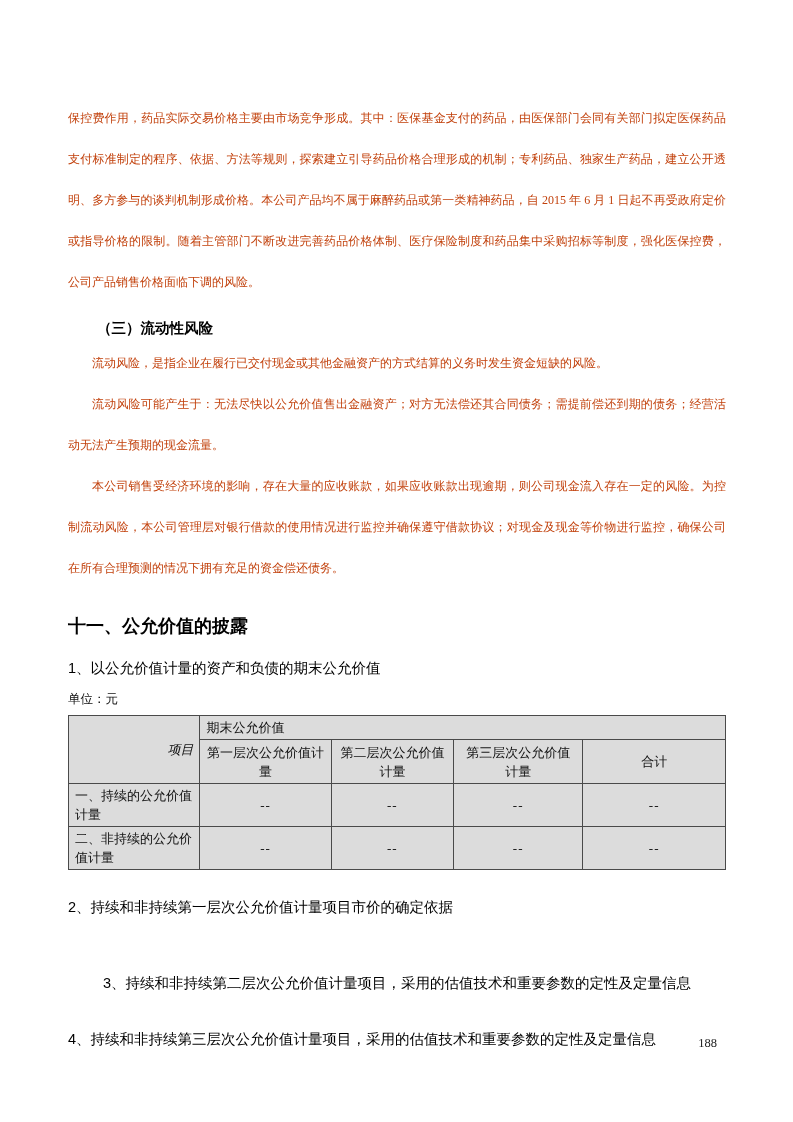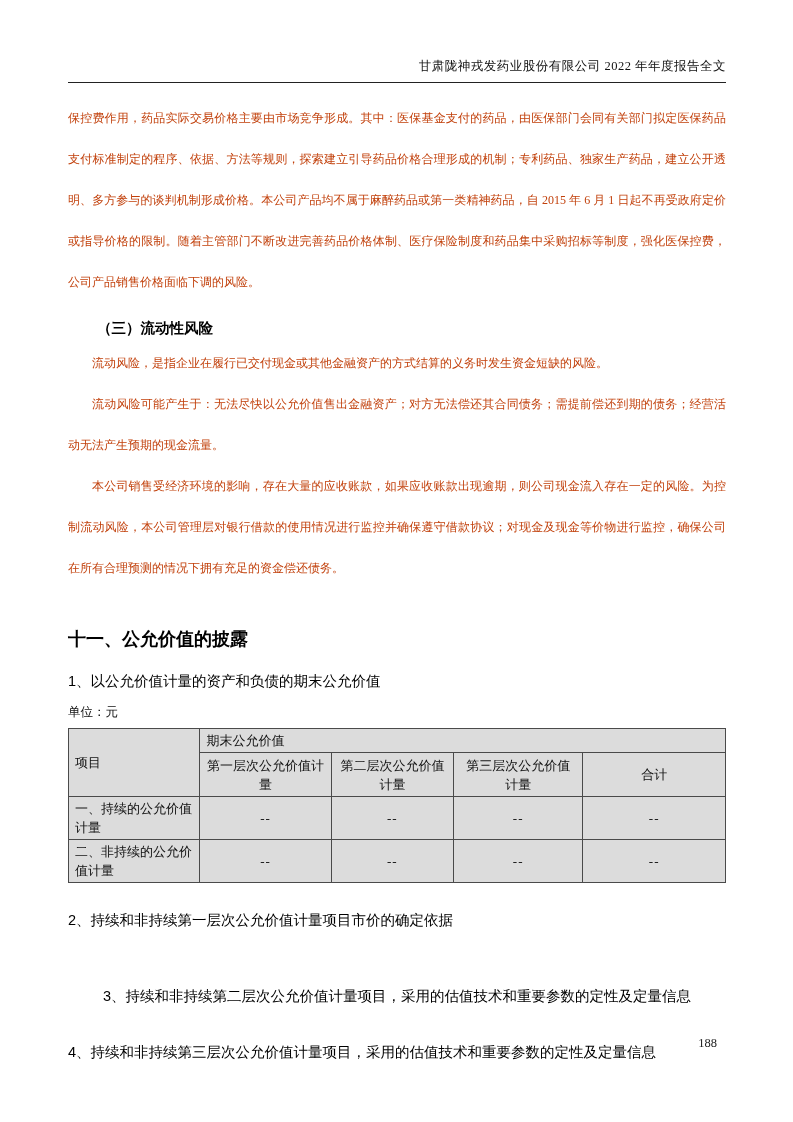--- a/index.html
+++ b/index.html
@@ -47,21 +47,21 @@
     line-height: 30px;
     margin-top: 10px;
     text-indent: 2em;
     color: #000;
   }
   .section-title {
     font-family: "Liberation Sans", "DejaVu Sans", sans-serif;
     font-weight: bold;
     font-size: 18px;
     line-height: 26px;
-    margin-top: 37px;
+    margin-top: 24px;
     color: #000;
   }
   .numbered-item {
     font-family: "Liberation Sans", "DejaVu Sans", sans-serif;
     font-weight: normal;
     font-size: 14.5px;
     line-height: 22px;
     color: #000;
   }
   .item-1 { margin-top: 18px; }
@@ -86,37 +86,36 @@
     background: #dcdcdc;
     font-weight: normal;
     vertical-align: middle;
     padding: 2px 6px;
     line-height: 19px;
     color: #111;
   }
   table.fv-table { border: 1.5px solid #3a3a3a; }
   th.group-header { height: 22px; text-align: left; }
   th.col-header { height: 44px; text-align: center; }
-  th.item-header { text-align: left; }
+  th.item-header { text-align: right; font-style: italic; }
   td.row-label { text-align: left; height: 38px; }
   td.value-cell { text-align: center; color: #8a8a8a; letter-spacing: 1px; }
   .page-number {
     position: absolute;
     top: 1036px;
     right: 76px;
     font-size: 12.5px;
     color: #222;
   }
 </style>
 </head>
 <body>
 
 <div class="page">
 
-  <div class="report-header">甘肃陇神戎发药业股份有限公司 2022 年年度报告全文</div>
 
   <div class="content">
 
     <p class="para first">保控费作用，药品实际交易价格主要由市场竞争形成。其中：医保基金支付的药品，由医保部门会同有关部门拟定医保药品支付标准制定的程序、依据、方法等规则，探索建立引导药品价格合理形成的机制；专利药品、独家生产药品，建立公开透明、多方参与的谈判机制形成价格。本公司产品均不属于麻醉药品或第一类精神药品，自 2015 年 6 月 1 日起不再受政府定价或指导价格的限制。随着主管部门不断改进完善药品价格体制、医疗保险制度和药品集中采购招标等制度，强化医保控费，公司产品销售价格面临下调的风险。</p>
 
     <div class="sub-heading">（三）流动性风险</div>
 
     <p class="para indent">流动风险，是指企业在履行已交付现金或其他金融资产的方式结算的义务时发生资金短缺的风险。</p>
     <p class="para indent">流动风险可能产生于：无法尽快以公允价值售出金融资产；对方无法偿还其合同债务；需提前偿还到期的债务；经营活动无法产生预期的现金流量。</p>
     <p class="para indent">本公司销售受经济环境的影响，存在大量的应收账款，如果应收账款出现逾期，则公司现金流入存在一定的风险。为控制流动风险，本公司管理层对银行借款的使用情况进行监控并确保遵守借款协议；对现金及现金等价物进行监控，确保公司在所有合理预测的情况下拥有充足的资金偿还债务。</p>

